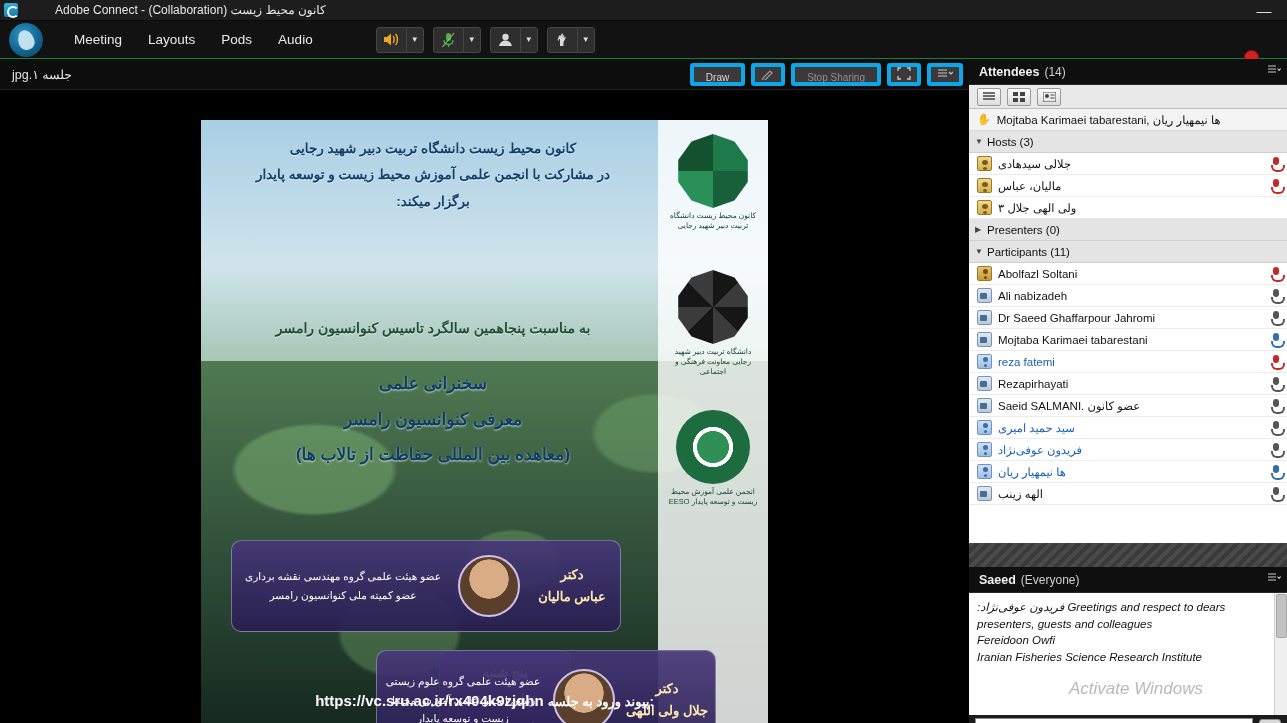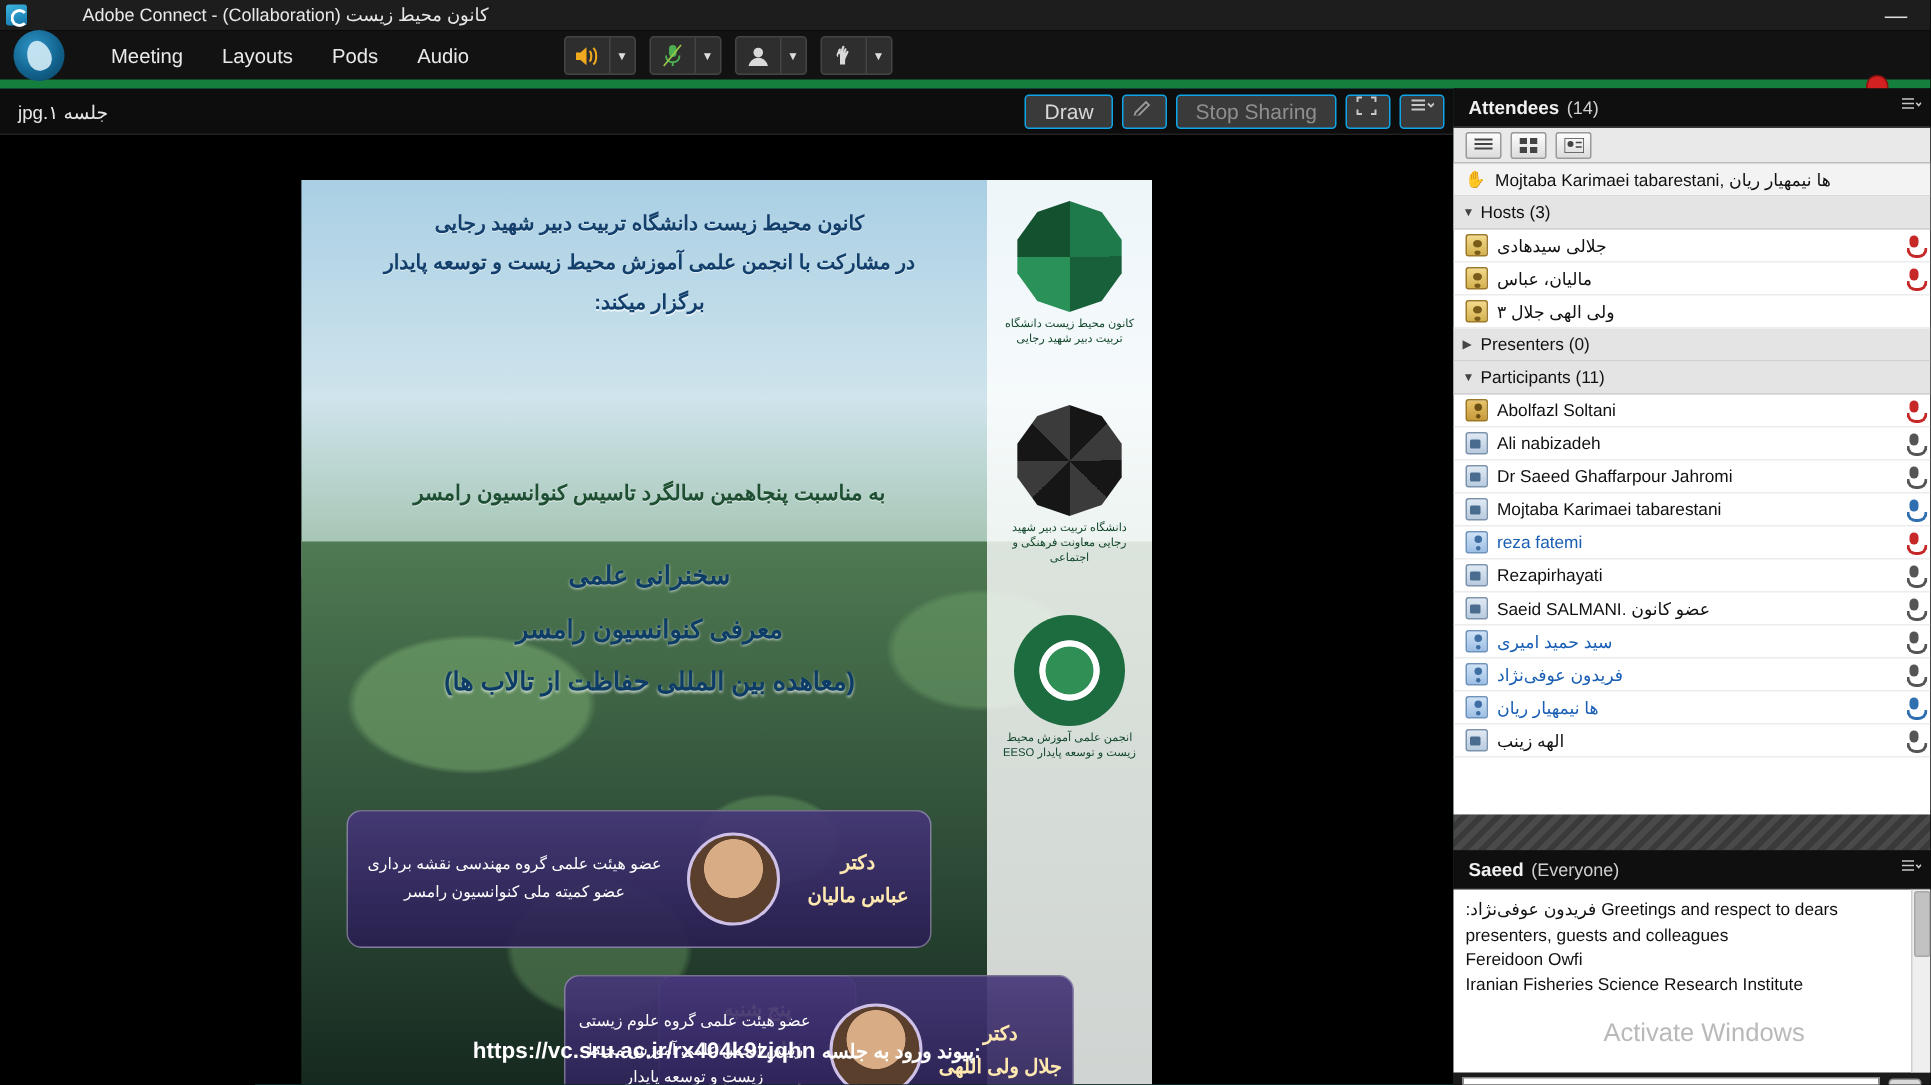--- a/index.html
+++ b/index.html
@@ -41,21 +41,21 @@
   .tb-min {
     position: absolute; right: 10px; top: 0; height: 21px; width: 26px;
     color: #ddd; font-size: 15px; line-height: 21px; text-align: center;
     cursor: pointer;
   }
 
   
   .menubar {
     position: absolute; top: 21px; left: 0; width: 1287px; height: 38px;
     background: #121212;
-    border-bottom: 6px solid #15803d;
+    border-bottom: 1px solid #15803d;
     display: flex; align-items: center;
   }
   .ac-logo {
     width: 34px; height: 34px; margin-left: 9px; margin-right: 18px;
     border-radius: 50%;
     background: radial-gradient(circle at 40% 35%, #2f97c9 0%, #12648f 55%, #0b3f5e 100%);
     position: relative; flex: none;
   }
   .ac-logo::before {
     content: ""; position: absolute; left: 9px; top: 7px;
@@ -99,22 +99,22 @@
     background: #0d0d0d; border-bottom: 1px solid #222;
     display: flex; align-items: center;
   }
   .share-title {
     color: #e6e6e6; font-size: 12.5px; margin-left: 12px;
     direction: rtl; unicode-bidi: plaintext;
   }
   .share-btns { position: absolute; right: 6px; top: 4px; display: flex; align-items: center; gap: 6px; }
   .sbtn {
     height: 23px; min-width: 52px; padding: 0 12px;
-    background: #3a3a3a; border: 1px solid #0ea5e9; border-radius: 3px;
-    color: #d8d8d8; font-size: 14px; line-height: 21px; text-align: center;
+    background: #3a3a3a; border: 4px solid #0ea5e9; border-radius: 3px;
+    color: #d8d8d8; font-size: 10px; line-height: 21px; text-align: center;
     cursor: pointer;
   }
   .sbtn.icon-btn { min-width: 30px; padding: 0 6px; }
   .sbtn.dim { color: #8f8f8f; }
   .share-stage {
     position: relative; width: 969px; height: 633px; background: #000;
   }
   .slide {
     position: absolute; left: 201px; top: 30px; width: 567px; height: 603px;
     background: linear-gradient(#9fc4dc 0%, #b8d6e4 18%, #7fae8e 40%, #36563f 75%, #1d3428 100%);
@@ -301,20 +301,21 @@
   .mic.red::after { border-color: #c62828; }
   .mic.on::before { background: #2f6fb0; }
   .mic.on::after { border-color: #2f6fb0; }
   .handicon { color: #2f6fb0; font-size: 11px; }
 
   .chat-pod { height: 204px; background: #171717; }
   .chat-body {
     background: #fff; height: 122px; padding: 6px 8px;
     font-size: 11.5px; color: #111; line-height: 1.45; position: relative;
     overflow: hidden;
+    font-style: italic;
   }
   .chat-body .rtlname { direction: rtl; unicode-bidi: plaintext; }
   .watermark {
     position: absolute; left: 100px; top: 84px;
     color: #b9b9b9; font-size: 17px; white-space: nowrap;
   }
   .chat-scroll {
     position: absolute; right: 0; top: 0; width: 13px; height: 122px;
     background: #efefef; border-left: 1px solid #cfcfcf;
   }

